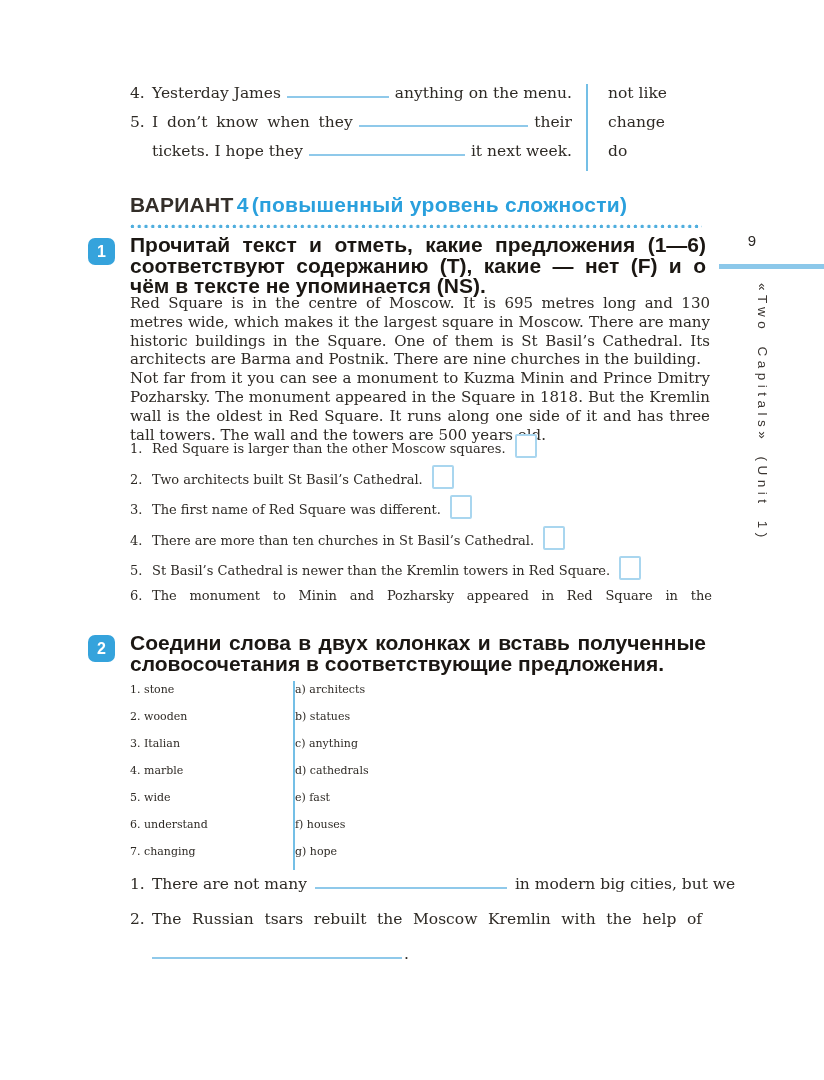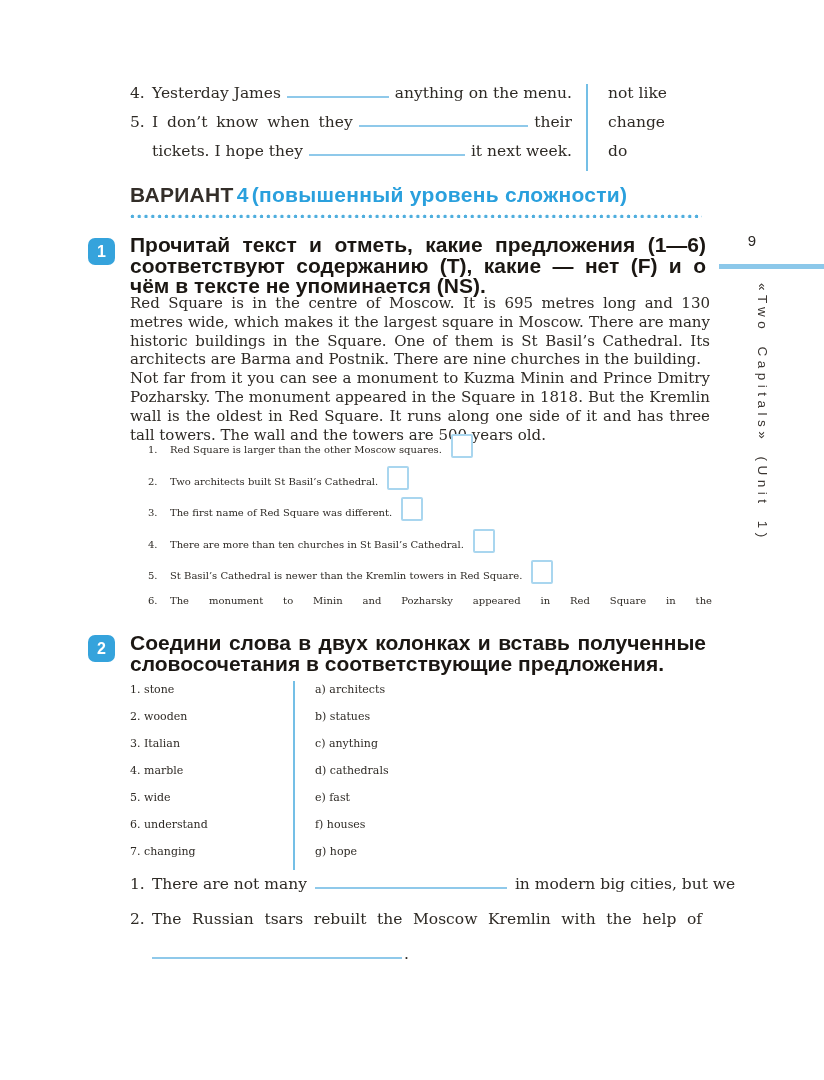--- a/index.html
+++ b/index.html
@@ -11,50 +11,50 @@
   .warmup { position:absolute; left:130px; top:84px; width:545px; display:flex; }
   .warmup-sentences { width:458px; border-right:2px solid #74bfe6; box-sizing:border-box; padding-right:14px; }
   .w-line { display:flex; align-items:baseline; height:29px; font-size:15.5px; white-space:nowrap; }
   .w-num { display:inline-block; width:22px; flex:0 0 22px; }
   .w-spread { word-spacing:4px; }
   .blank { display:inline-block; border-bottom:2px solid #8fc9ea; height:12px; }
   .blank-grow { flex:1 1 auto; margin:0 6px; }
   .word-bank { padding-left:20px; }
   .wb-item { height:29px; font-size:15.5px; display:flex; align-items:baseline; }
   
-  .variant { position:absolute; left:130px; top:183px; width:572px; }
+  .variant { position:absolute; left:130px; top:193px; width:572px; }
   .variant-title { font-family:"Liberation Sans", sans-serif; font-size:21px; font-weight:700; letter-spacing:0.3px; }
   .vt-label { color:#332e29; }
   .vt-num { color:#2aa0dd; padding:0 3px; }
   .vt-sub { color:#2aa0dd; font-weight:600; }
   .dotted-rule { margin-top:7px; height:5px; width:100%;
     background-image:radial-gradient(circle at 2.4px 2.4px, #4faede 1.7px, rgba(0,0,0,0) 2px);
     background-size:6.8px 5px; background-repeat:repeat-x; }
   
   .badge { position:absolute; left:88px; width:27px; height:27px; border-radius:7px;
     background:#35a3dc; color:#ffffff; font-family:"Liberation Sans", sans-serif;
     font-size:16px; font-weight:700; text-align:center; line-height:27px; }
   .instr { position:absolute; left:130px; width:576px;
     font-family:"Liberation Sans", sans-serif; font-size:21px; font-weight:600;
     color:#1b1713; line-height:20.5px; text-align:justify; }
   
   .reading { position:absolute; left:130px; top:294px; width:580px; }
   .reading p { margin:0; font-size:15px; line-height:18.8px; text-align:justify; }
   
   .statements { position:absolute; left:130px; top:434px; width:582px; }
-  .stmt { font-size:10px; line-height:18px; margin-bottom:6.5px; padding-left:22px; text-indent:-22px;margin-left:18px; }
+  .stmt { font-size:13px; line-height:18px; margin-bottom:6.5px; padding-left:22px; text-indent:-22px; }
   .stmt-just { text-align:justify; text-align-last:justify; }
   .stmt-cont { padding-left:22px; text-indent:0; margin-bottom:6.5px; font-size:15.5px; line-height:18px; }
   .checkbox { display:inline-block; width:18px; height:20px; border:2px solid #a9d6ef;
     border-radius:2px; background:#ffffff; margin-left:9px; vertical-align:-5px; }
   .s-num { display:inline-block; width:22px; text-indent:0; }
   
   .matching { position:absolute; left:130px; top:681px; width:480px; display:flex; }
   .match-left { width:163px; }
-  .match-right { border-left:2px solid #74bfe6; padding-left:20px; }
+  .match-right { border-left:2px solid #74bfe6; }
   .match-item { font-size:11px; line-height:18px; margin-bottom:9px; }
   
   .sentences { position:absolute; left:130px; top:872px; width:572px; }
   .s-line { height:35px; display:flex; align-items:baseline; font-size:15.5px; white-space:nowrap; padding-top:3px; box-sizing:border-box; }
   .s-line-just { display:block; white-space:normal; text-align:justify; text-align-last:justify; }
   .s-indent { padding-left:22px; }
   .blank-fixed-1 { width:192px; flex:0 0 auto; margin:0 8px; }
   .blank-fixed-2 { width:250px; margin-right:2px; }
   
   .page-number { position:absolute; left:742px; top:232px; width:20px; text-align:center;

